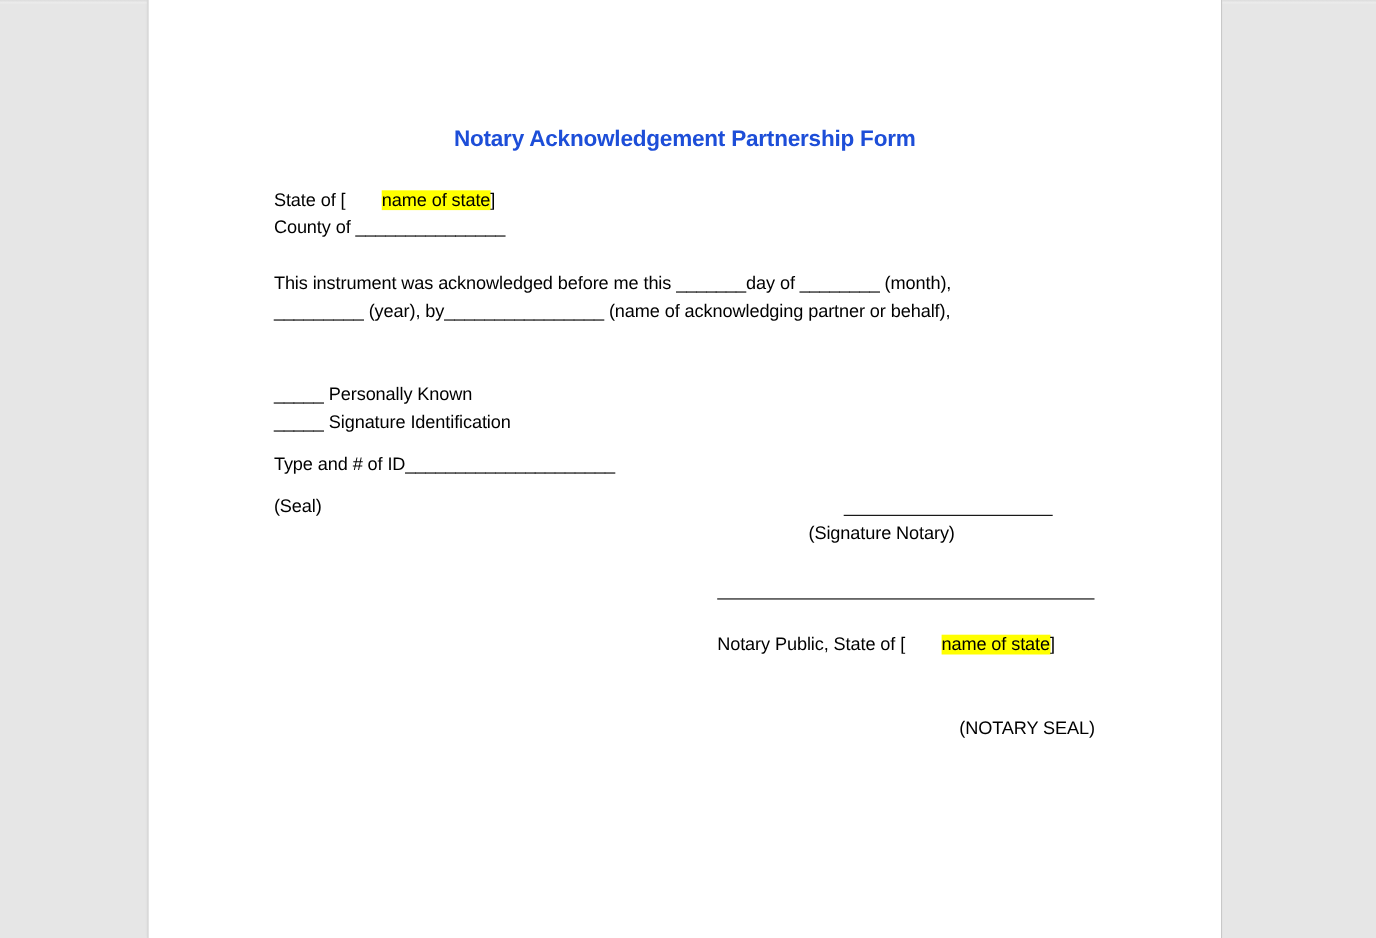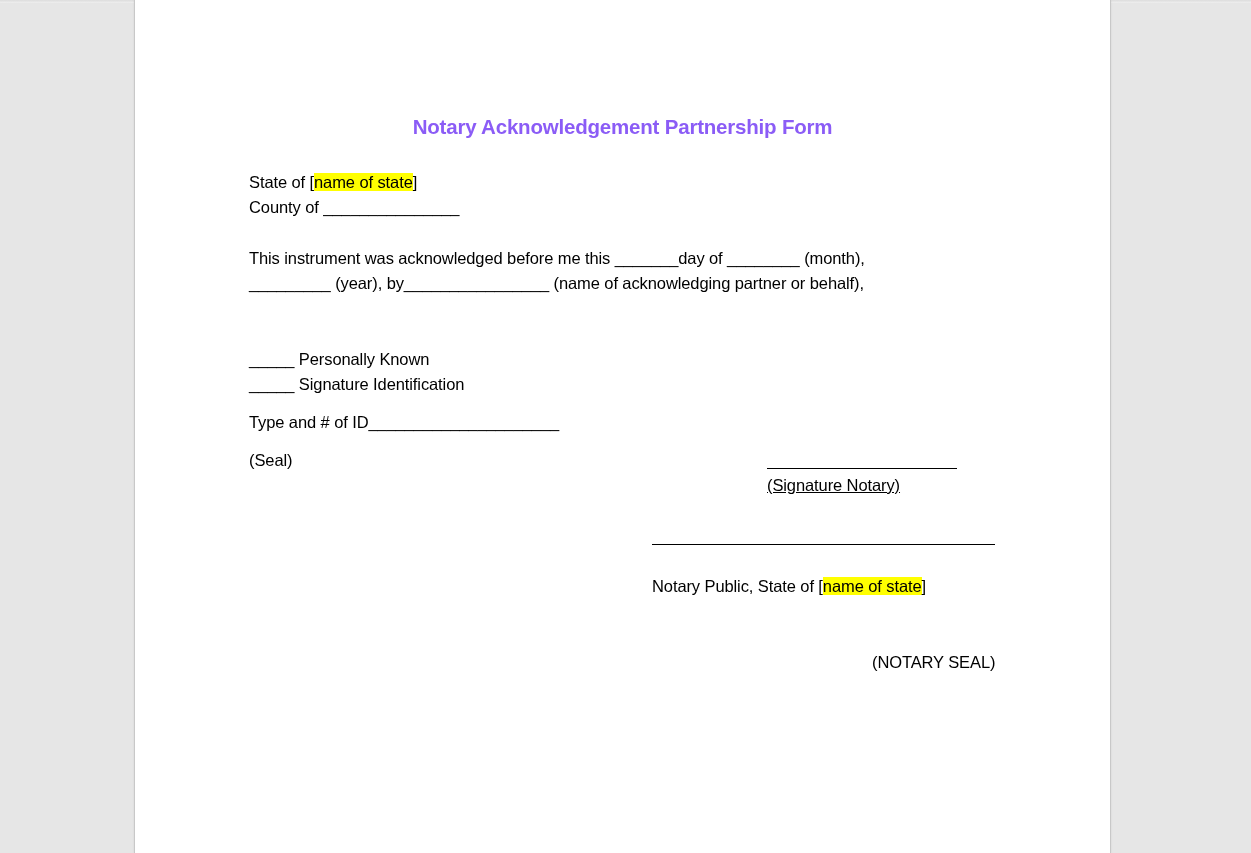--- a/index.html
+++ b/index.html
@@ -37,25 +37,26 @@
       letter-spacing: -0.1px;
     }
     .title {
       position: absolute;
       left: 0;
       width: 975px;
       top: 115px;
       text-align: center;
       font-size: 20.5px;
       font-weight: bold;
-      color: #8b5cf6;
+      color: #1d4ed8;
       letter-spacing: -0.2px;
     }
     .hl {
       background: #ffff00;
+      margin-left: 33px;
     }
     .rule {
       position: absolute;
       height: 1px;
       background: #000;
     }
   </style>
 </head>
 <body>
 
@@ -72,21 +73,21 @@
   <div class="text" style="left:114px; top:246px;">This instrument was acknowledged before me this _______day of ________ (month),</div>
   <div class="text" style="left:114px; top:271px;">_________ (year), by________________ (name of acknowledging partner or behalf),</div>
 
   <div class="text" style="left:114px; top:347px;">_____ Personally Known</div>
   <div class="text" style="left:114px; top:372px;">_____ Signature Identification</div>
   <div class="text" style="left:114px; top:397px;margin-top:13px;">Type and # of ID_____________________</div>
 
   <div class="text" style="left:114px; top:448px;">(Seal)</div>
 
   <div class="rule" style="left:632px; top:468px; width:190px;"></div>
-  <div class="text" style="left:632px; top:473px;text-decoration:underline;">(Signature Notary)</div>
+  <div class="text" style="left:600px; top:473px;">(Signature Notary)</div>
 
   <div class="rule" style="left:517px; top:544px; width:343px;"></div>
 
   <div class="text" style="left:517px; top:574px;"><span>Notary Public, State of [</span><span class="hl">name of state</span><span>]</span></div>
 
   <div class="text" style="left:737px; top:650px;">(NOTARY SEAL)</div>
 
 </div>
 
 </body></html>

